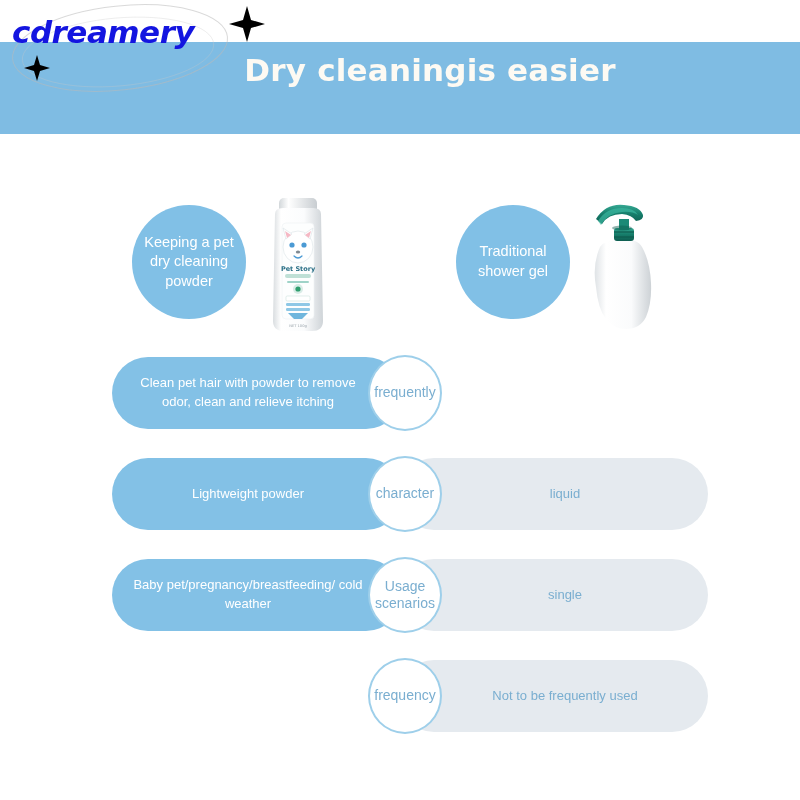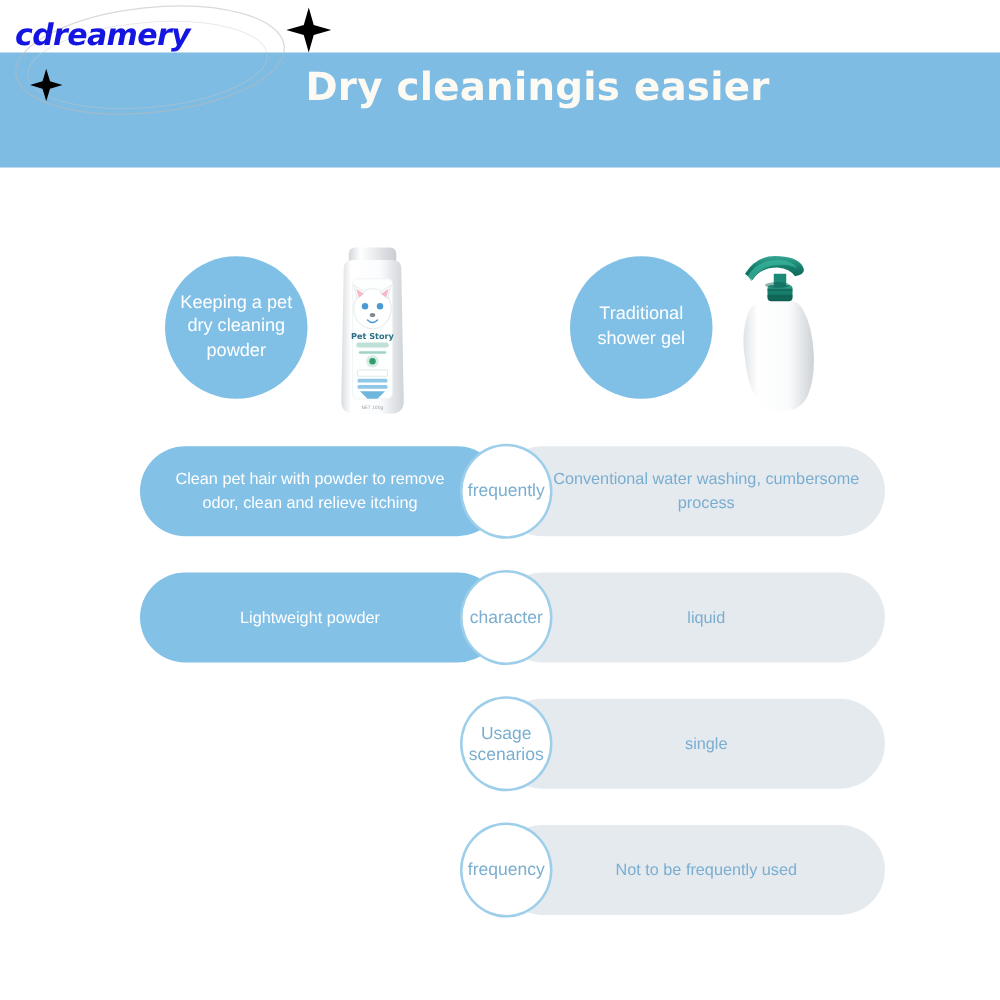--- a/index.html
+++ b/index.html
@@ -45,21 +45,21 @@
     white-space: nowrap;
   }
   .logo {
     position: absolute;
     top: 14px;
     left: 12px;
     color: #1415e0;
     font-family: "DejaVu Sans", sans-serif;
     font-style: italic;
     font-weight: bold;
-    font-size: 24px;
+    font-size: 31px;
     letter-spacing: -0.5px;
     z-index: 5;
   }
   .deco-svg {
     position: absolute;
     top: 0; left: 0;
     width: 300px;
     height: 110px;
     z-index: 2;
   }
@@ -258,31 +258,31 @@
       </svg>
     </div>
   </div>
 
 </div>
 
 <div class="rows">
 
   <div class="row">
     <div class="pill-left">Clean pet hair with powder to remove odor, clean and relieve itching</div>
-    <div class="pill-right">Conventional water washing, cumbersome process</div>
     <div class="pill-center">frequently</div>
   </div>
 
   <div class="row">
     <div class="pill-left">Lightweight powder</div>
     <div class="pill-right">liquid</div>
     <div class="pill-center">character</div>
   </div>
 
   <div class="row">
+    <div class="pill-left">Baby pet/pregnancy/breastfeeding/ cold weather</div>
     <div class="pill-right">single</div>
     <div class="pill-center">Usage scenarios</div>
   </div>
 
   <div class="row">
     <div class="pill-right">Not to be frequently used</div>
     <div class="pill-center">frequency</div>
   </div>
 
 </div>

